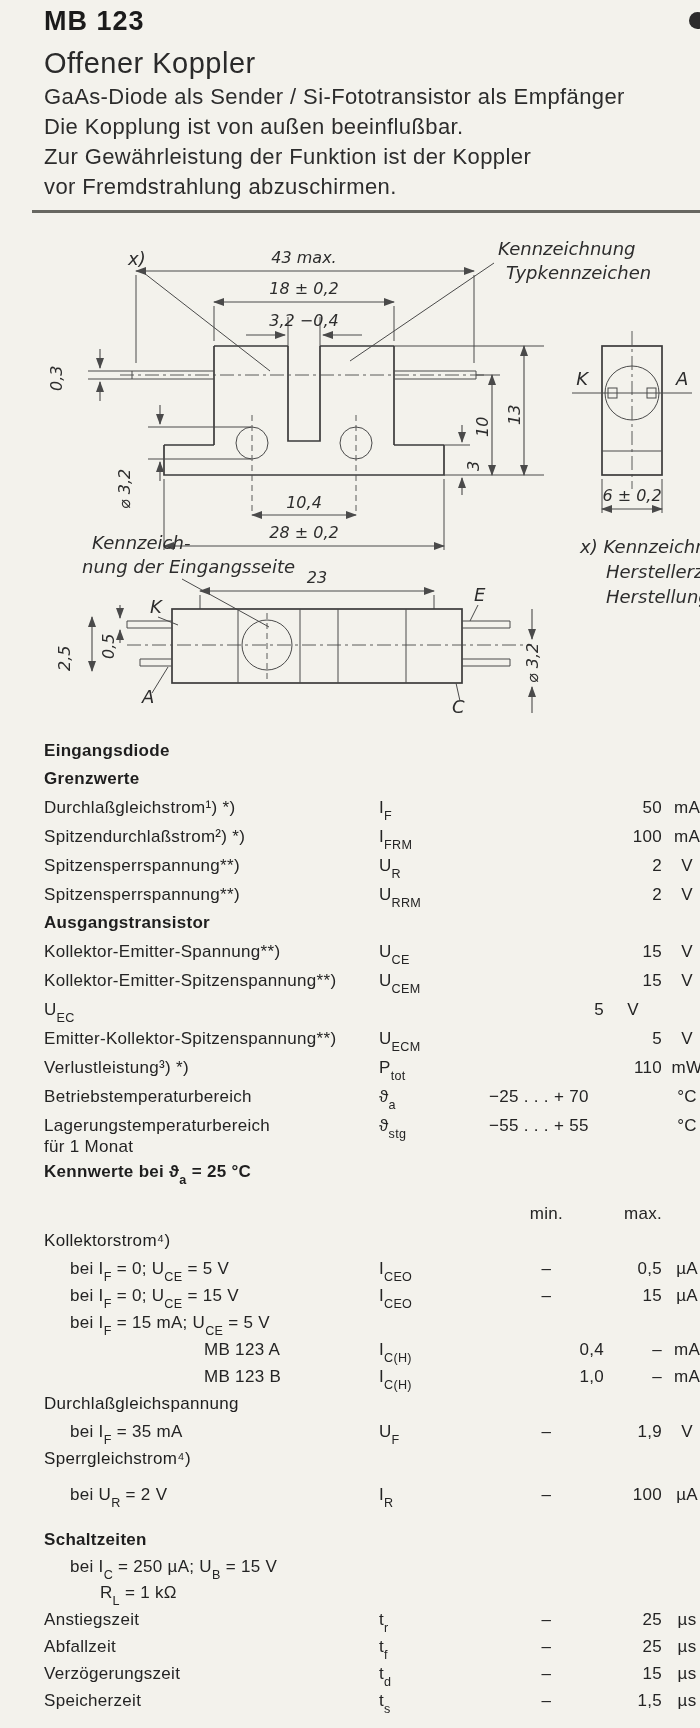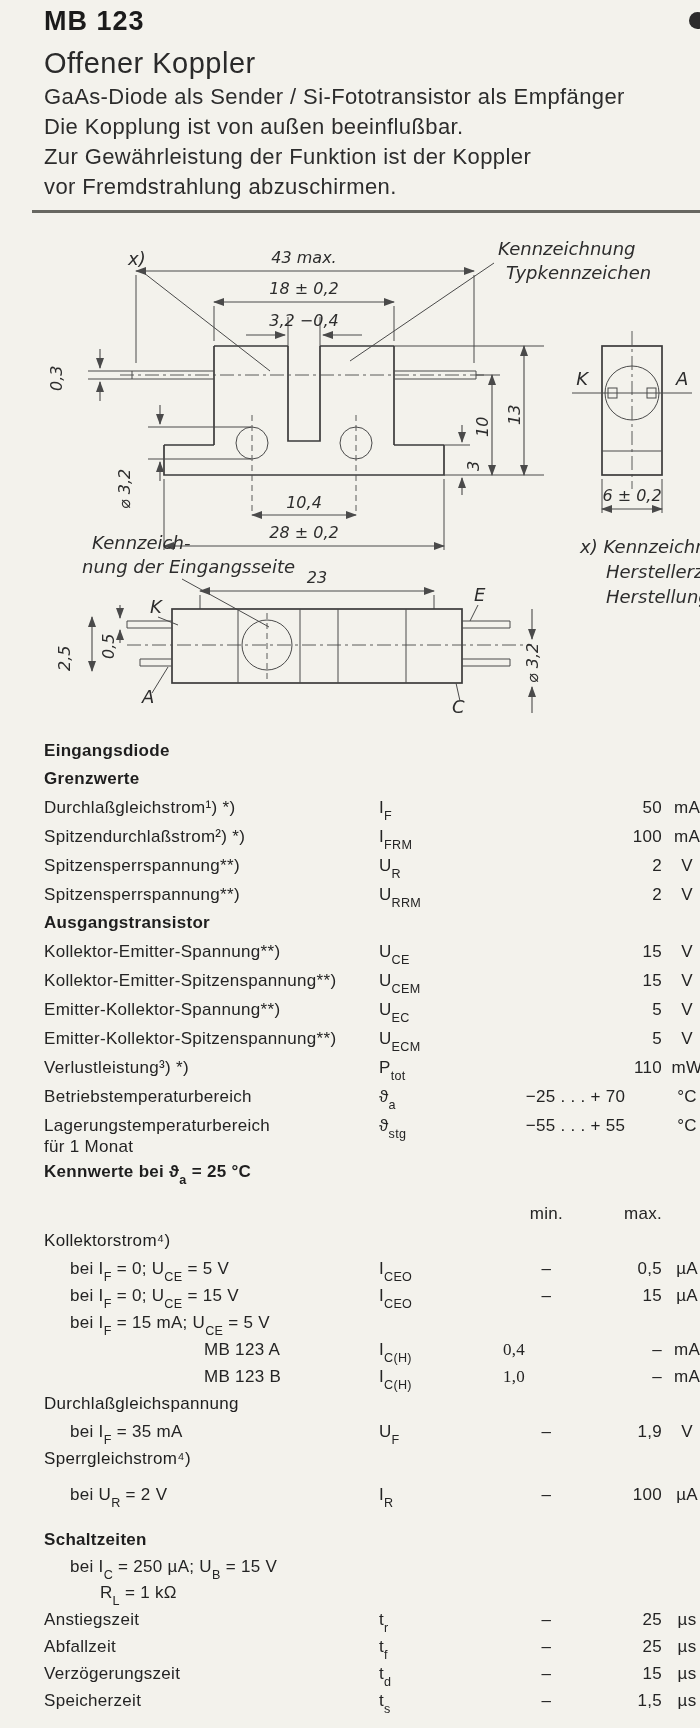--- a/index.html
+++ b/index.html
@@ -33,24 +33,24 @@
   .arrhead{fill:#4a4a4a;}
 
   
   .specs{padding:0 12px 0 12px;font-size:17px;color:#242424;letter-spacing:.3px;}
   .sec-h{font-weight:bold;font-size:17px;line-height:28px;color:#1e1e1e;}
   .row{display:grid;grid-template-columns:335px 110px 115px 58px 50px;align-items:start;line-height:29px;}
   .krow{line-height:27px;}
   .c-label{white-space:nowrap;}
   .c-sym{white-space:nowrap;}
   .c-min{text-align:center;white-space:nowrap;}
-  .c-min.num{text-align:left;padding-left:14px;font-family:Liberation Serif, serif;}
+  .c-min.num{text-align:right;padding-left:14px;}
   .c-max{text-align:right;white-space:nowrap;}
   .c-unit{text-align:center;white-space:nowrap;}
-  .c-range{grid-column:3/5;text-align:center;white-space:nowrap;}
+  .c-range{grid-column:3/5;text-align:left;white-space:nowrap;}
   .indent{padding-left:26px;}
   .indent2{padding-left:56px;}
   .deep{padding-left:160px;}
   .lbl2{line-height:22px;margin-top:-4px;}
   sub{font-size:.74em;position:relative;bottom:-.22em;line-height:0;}
   .colhead{font-size:17px;}
   .mt8{margin-top:8px;} .mt14{margin-top:14px;} .mt18{margin-top:18px;} .mt24{}
 </style>
 </head>
 <body>
@@ -240,21 +240,20 @@
       <div class="c-unit">V</div>
     </div>
     <div class="row">
       <div class="c-label">Kollektor-Emitter-Spitzenspannung**)</div>
       <div class="c-sym">U<sub>CEM</sub></div>
       <div class="c-min"></div>
       <div class="c-max">15</div>
       <div class="c-unit">V</div>
     </div>
     <div class="row">
-      <div class="c-label">Emitter-Kollektor-Spannung**)</div>
       <div class="c-sym">U<sub>EC</sub></div>
       <div class="c-min"></div>
       <div class="c-max">5</div>
       <div class="c-unit">V</div>
     </div>
     <div class="row">
       <div class="c-label">Emitter-Kollektor-Spitzenspannung**)</div>
       <div class="c-sym">U<sub>ECM</sub></div>
       <div class="c-min"></div>
       <div class="c-max">5</div>

